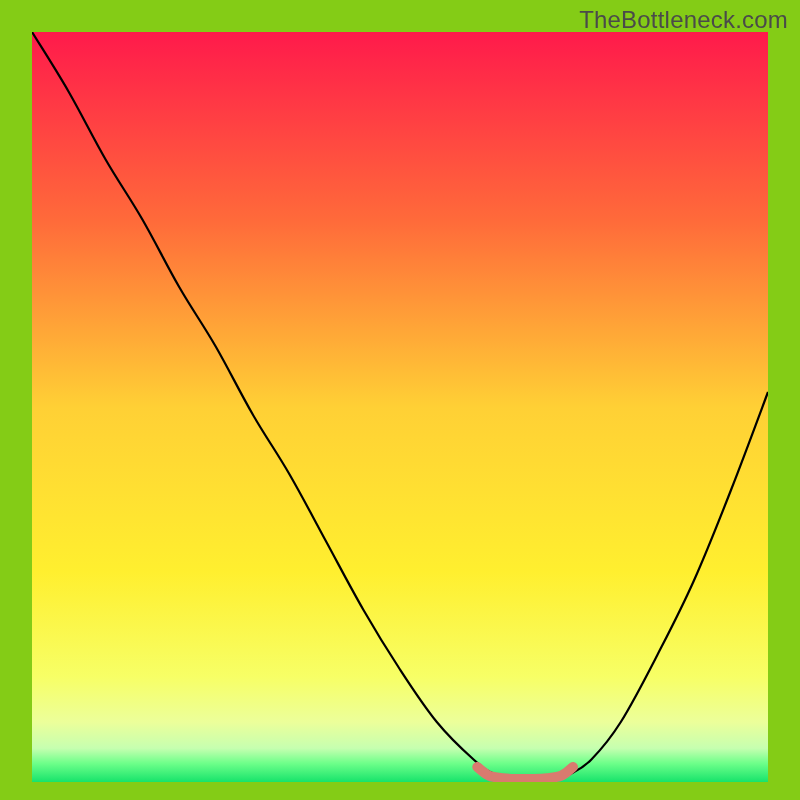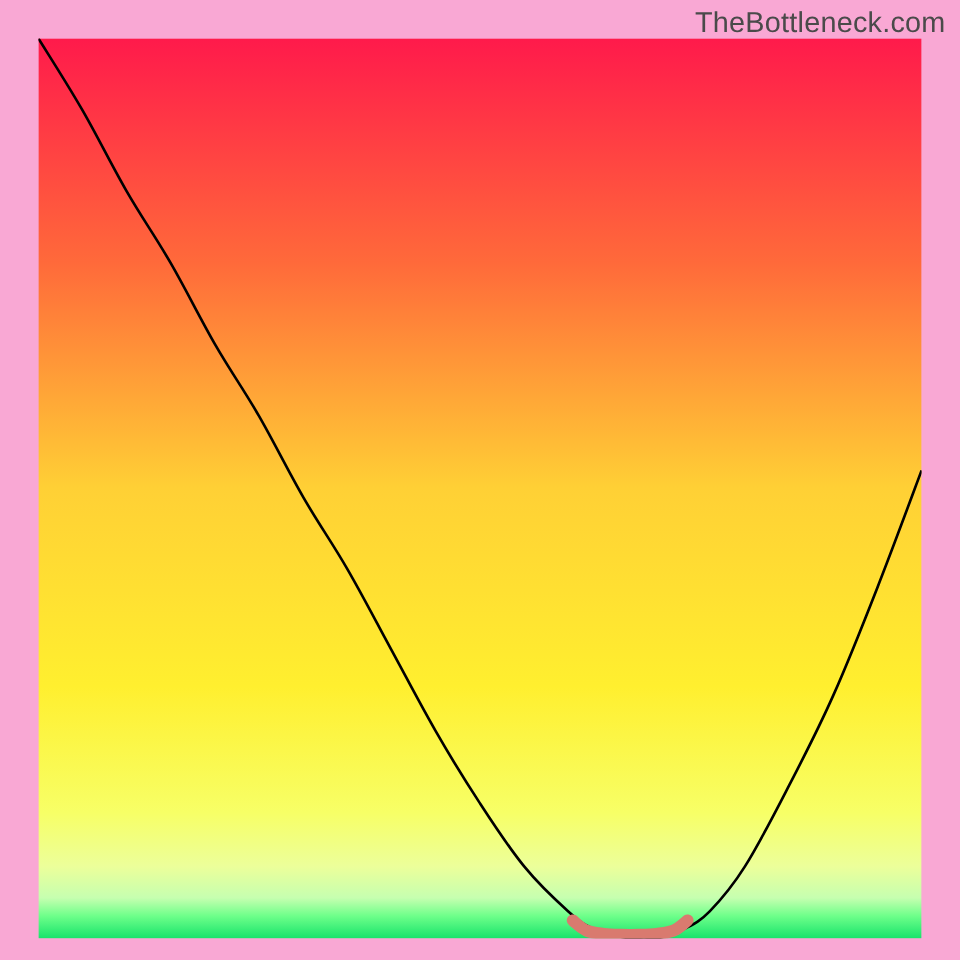--- a/index.html
+++ b/index.html
@@ -8,21 +8,21 @@
     width: 800px;
     height: 800px;
     background: #000;
     font-family: Arial, Helvetica, sans-serif;
     overflow: hidden;
   }
   .frame {
     position: relative;
     width: 800px;
     height: 800px;
-    background: #f9a8d4;
+    background: #84cc16;
   }
   .watermark {
     position: absolute;
     top: 6px;
     right: 12px;
     color: #4a4a4a;
     font-size: 24px;
     font-weight: 500;
     letter-spacing: 0.2px;
     user-select: none;

